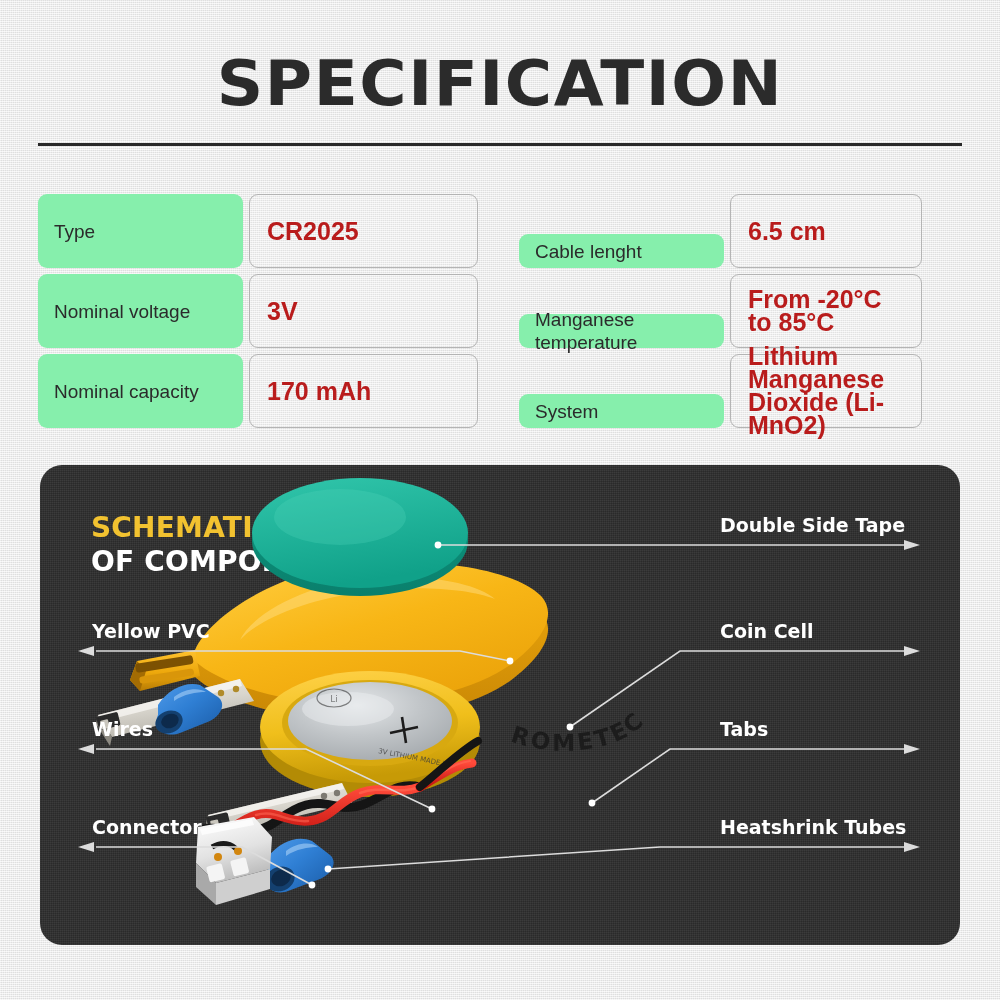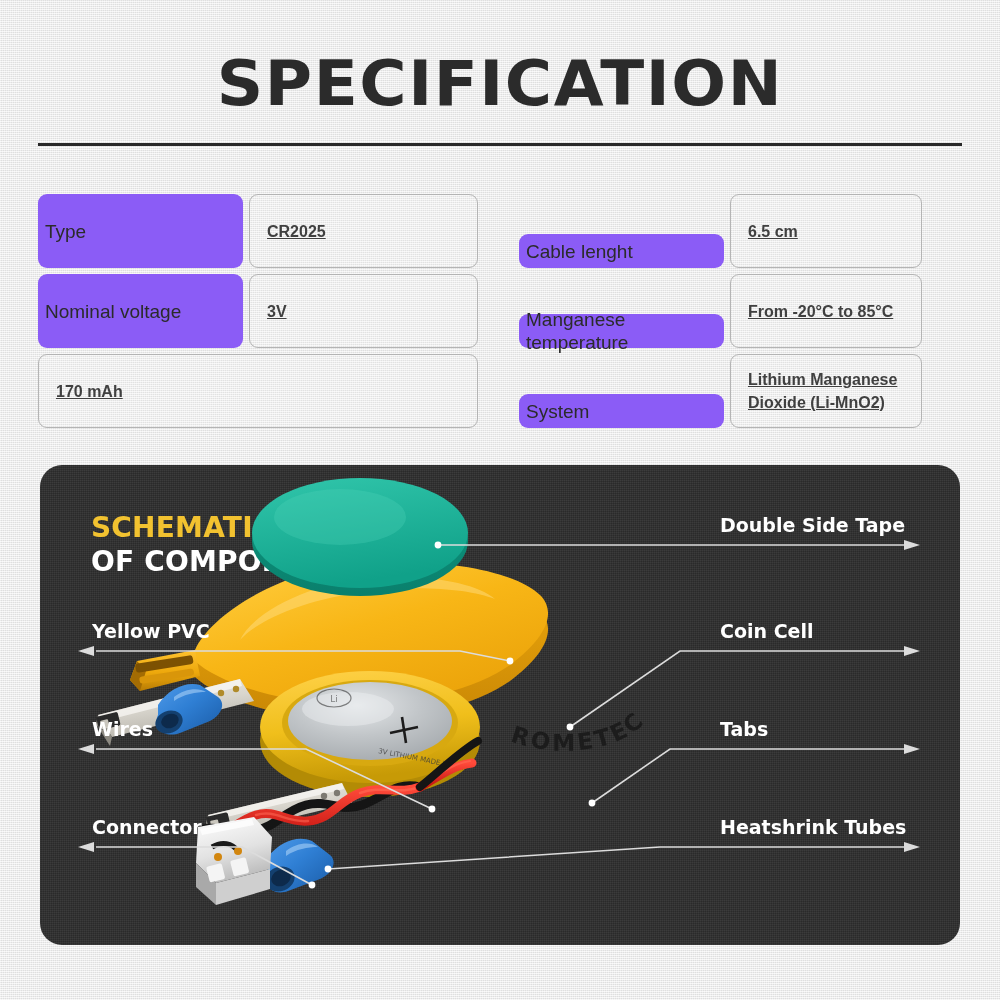--- a/index.html
+++ b/index.html
@@ -59,44 +59,43 @@
 
   .spec-row {
     display: flex;
     gap: 6px;
     height: 74px;
   }
 
   .spec-key {
     width: 205px;
     flex: 0 0 205px;
-    background: #8b5cf6;
+    background: #86efac;
     border-radius: 9px;
     display: flex;
     align-items: center;
-    padding: 0 7px;
+    padding: 0 16px;
     font-size: 19px;
     line-height: 23px;
     color: #2b2b2b;
     font-weight: 400;
   }
 
   .spec-val {
     flex: 1 1 auto;
     border: 1.5px solid #b4b4b4;
     border-radius: 9px;
     display: flex;
     align-items: center;
     padding: 0 17px;
-    font-size: 16px;
+    font-size: 25px;
     line-height: 23px;
-    color: #404040;
+    color: #b91c1c;
     font-weight: 700;
     background: rgba(255,255,255,0.10);
-    text-decoration: underline;
   }
   .spec-col.right .spec-key { width: 205px; flex: 0 0 205px; margin-top: 40px; }
 
   
   #schematic-panel {
     position: absolute;
     left: 40px;
     top: 465px;
     width: 920px;
     height: 480px;
@@ -156,20 +155,21 @@
   <div class="spec-col left">
     <div class="spec-row">
       <div class="spec-key">Type</div>
       <div class="spec-val">CR2025</div>
     </div>
     <div class="spec-row">
       <div class="spec-key">Nominal voltage</div>
       <div class="spec-val">3V</div>
     </div>
     <div class="spec-row">
+      <div class="spec-key">Nominal capacity</div>
       <div class="spec-val">170 mAh</div>
     </div>
   </div>
 
   <div></div>
 
   <div class="spec-col right">
     <div class="spec-row">
       <div class="spec-key">Cable lenght</div>
       <div class="spec-val">6.5 cm</div>

